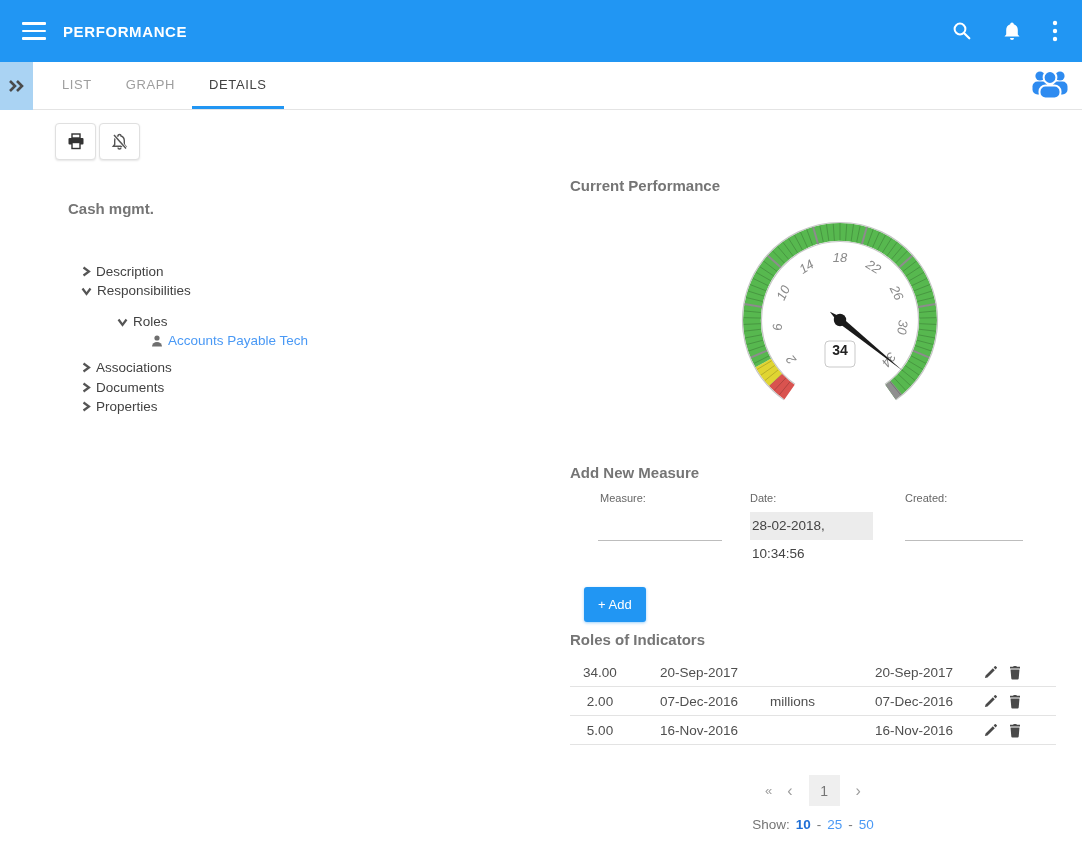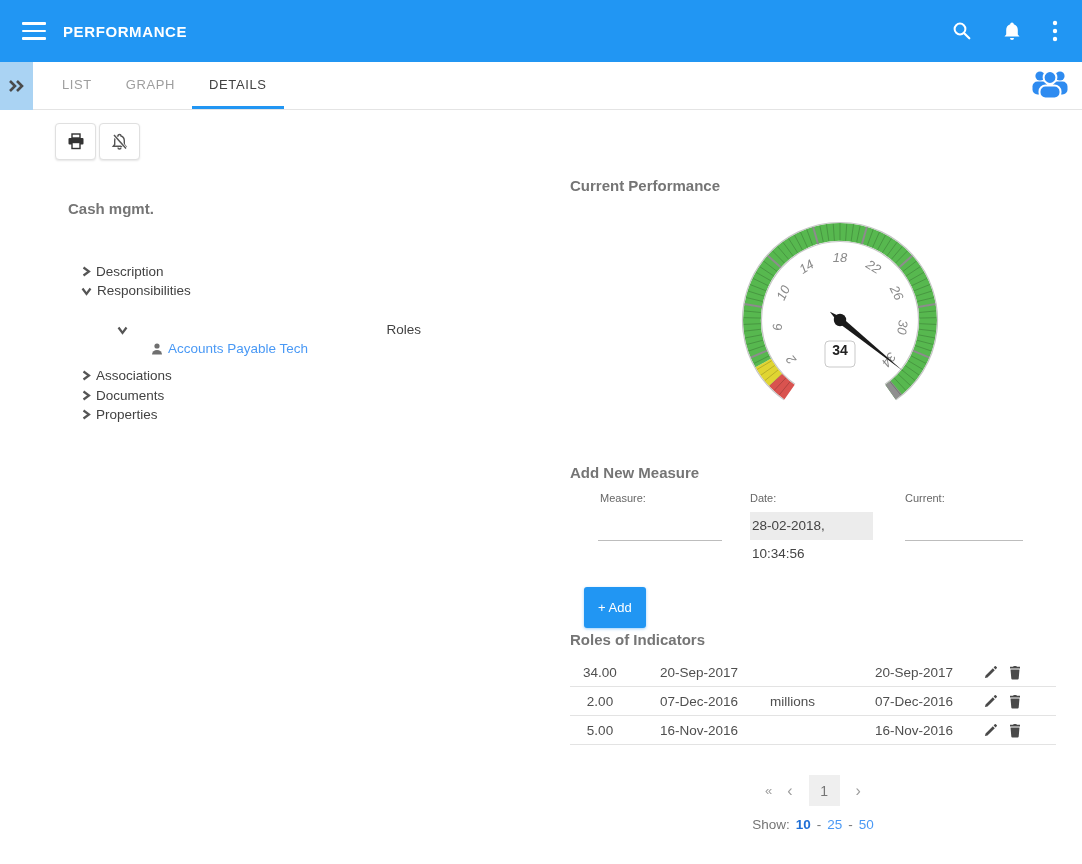--- a/index.html
+++ b/index.html
@@ -34,39 +34,39 @@
   #btn-print { left:55px; top:123px; }
   #btn-mute  { left:99px; top:123px; }
   .section-title { position:absolute; font-size:15px; font-weight:bold; color:#757575;text-align:center; }
   #title-cash { left:68px; top:200px; }
 
   .tree { position:absolute; left:81px; top:262px; width:340px; }
   .tree-row { display:flex; align-items:center; height:19px; font-size:13.5px; color:#424242; cursor:pointer; }
   .tree-row .tw { margin-right:5px; display:flex; align-items:center; }
   .ind-1 { margin-left:36px; }
   .ind-2 { margin-left:70px; }
-  .mt4 { margin-top:20px;justify-content:space-between; } .mt5 { margin-top:5px; } .mt8 { margin-top:8px; } .mt1 { margin-top:1px; }
+  .mt4 { margin-top:12px; } .mt5 { margin-top:5px; } .mt8 { margin-top:8px; } .mt1 { margin-top:1px; }
   .tree-link { color:#4a99f5; }
 
   
   #title-perf { left:570px; top:177px; }
   #gauge-wrap { position:absolute; left:712px; top:206px; width:256px; height:222px; }
 
   #title-add { left:570px; top:464px; }
   .f-label { position:absolute; font-size:11px; color:#666; }
   #lbl-measure { left:600px; top:492px; }
   #lbl-date    { left:750px; top:492px; }
   #lbl-comment { left:905px; top:492px; }
   .underline-input { position:absolute; height:25px; border:none; border-bottom:1px solid #bdbdbd;
                      background:transparent; font-size:13.5px; color:#444; outline:none; }
   #inp-measure { left:598px; top:516px; width:124px; }
   #inp-comment { left:905px; top:516px; width:118px; }
   .date-box { position:absolute; left:750px; top:512px; width:123px; height:28px; background:#ececec;
               font-size:13.5px; color:#444; line-height:28px; padding-left:2px; cursor:pointer; }
-  .add-btn { position:absolute; left:584px; top:587px; height:41px; padding:0 14px; background:#2196f3;
+  .add-btn { position:absolute; left:584px; top:587px; height:35px; padding:0 14px; background:#2196f3;
              color:#fff; font-size:13px; border:none; border-radius:3px; cursor:pointer;
              box-shadow:0 1px 3px rgba(33,150,243,.45); font-family:"Liberation Sans",sans-serif; }
 
   #title-list { left:570px; top:631px; }
   .table { position:absolute; left:570px; top:658px; width:486px; }
   .thead, .trow { display:grid; grid-template-columns:80px 120px 90px 115px 81px; align-items:center; }
   .thead { height:27px; background:#f5f5f5; border-bottom:1px solid #e0e0e0;
            font-size:13.5px; font-weight:bold; color:#4a99f5; }
   .trow { height:29px; border-bottom:1px solid #e3e3e3; font-size:13.5px; color:#4f4f4f; }
   .c-val-h { padding-left:31px; cursor:pointer; }
@@ -331,21 +331,21 @@
         <rect x="113" y="135" width="30" height="26" rx="4" fill="#fff" stroke="#c9c9c9" stroke-width="1"></rect>
         <text x="128" y="149" fill="#222" font-size="14" font-weight="bold" text-anchor="middle">34</text>
       </svg>
   </div>
 
   <h2 class="section-title" id="title-add">Add New Measure</h2>
   <label class="f-label" id="lbl-measure">Measure:</label>
   <input class="underline-input" id="inp-measure" value="" style="">
   <label class="f-label" id="lbl-date">Date:</label>
   <div class="date-box">28-02-2018, 10:34:56</div>
-  <label class="f-label" id="lbl-comment">Current:</label>
+  <label class="f-label" id="lbl-comment">Created:</label>
   <input class="underline-input" id="inp-comment" value="" style="">
   <button class="add-btn">+ Add</button>
 
   <h2 class="section-title" id="title-list">Roles of Indicators</h2>
 
   <div class="table">
 
     <div class="trow">
       <div class="c-val">34.00</div>
       <div class="c-date">20-Sep-2017</div>

